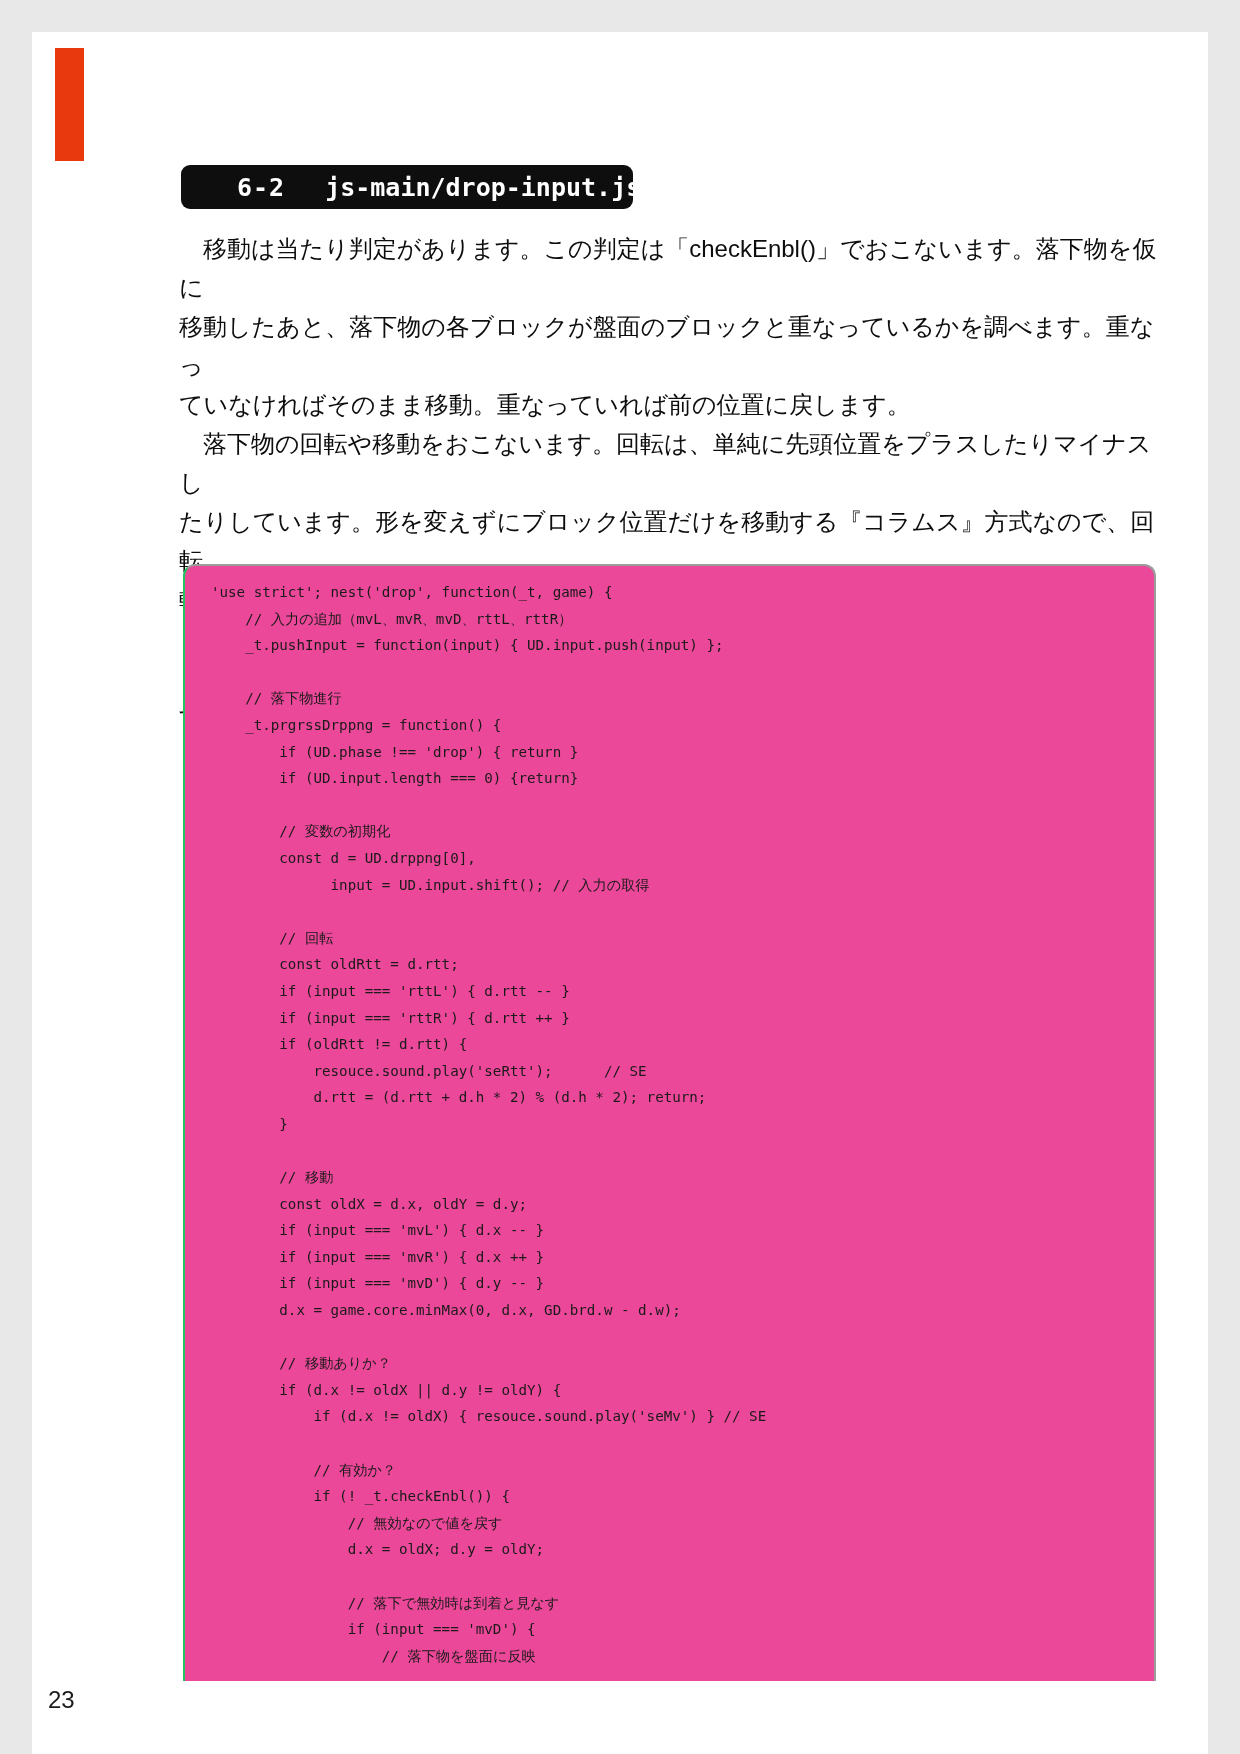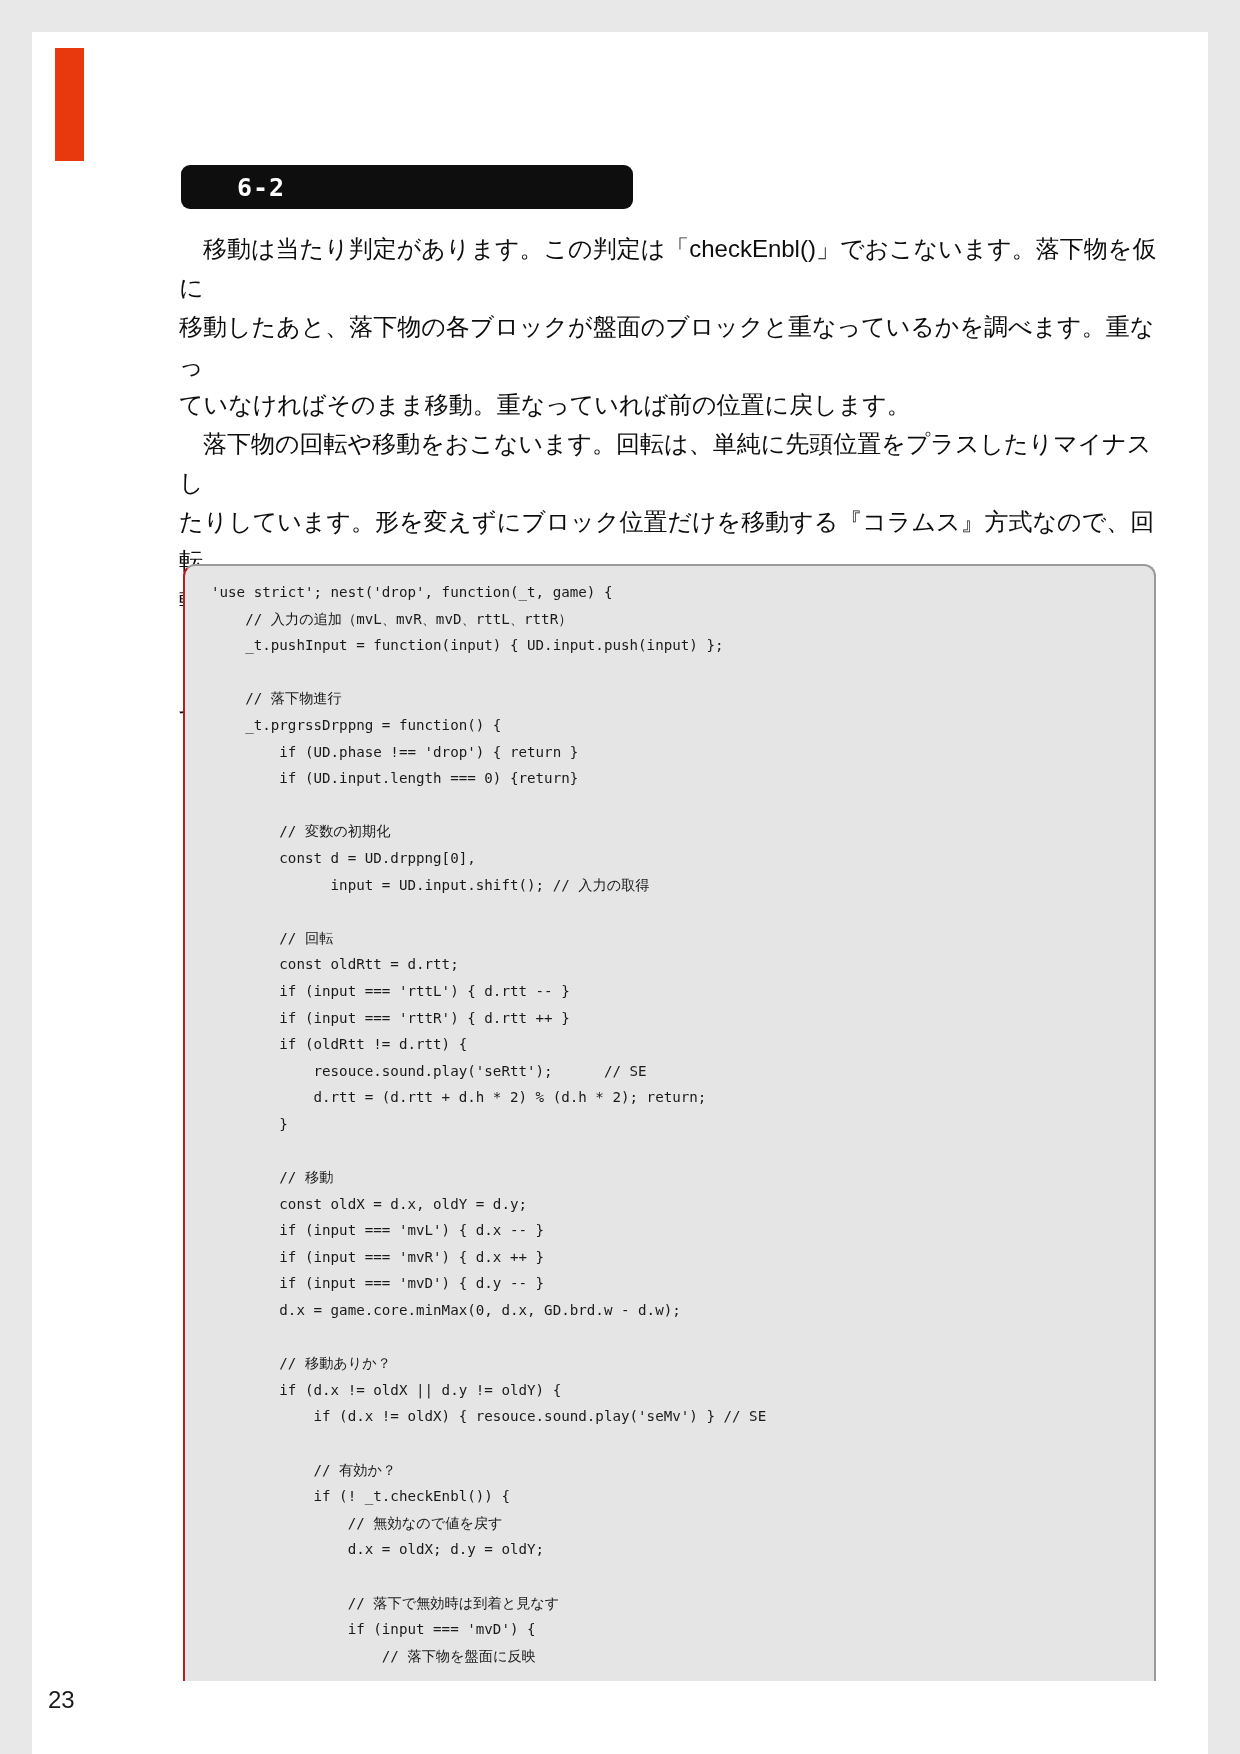--- a/index.html
+++ b/index.html
@@ -46,26 +46,26 @@
   }
   .intro p {
     white-space:pre-line;
     margin:0;
   }
   .code-box {
     position:absolute;
     left:135px; top:516px;
     width:973px; height:1117px;
     border-top:2px solid #9b9b9b;
-    border-left:2px solid #b91c1c;
+    border-left:2px solid #22c55e;
     border-right:2px solid #9b9b9b;
     border-bottom:none;
     border-radius:12px 12px 0 0;
     overflow:hidden;
-    background:#e5e5e5;
+    background:#ec4899;
   }
   .code-box pre {
     margin:13px 0 0 26px;
     font-family:"DejaVu Sans Mono","Liberation Mono",monospace;
     font-size:14.2px;
     line-height:26.6px;
     color:#1a1a1a;
     white-space:pre;
   }
   .page-number {
@@ -79,20 +79,21 @@
 </style>
 </head>
 <body>
 
 <div class="page">
 
   <div class="chapter-tab"></div>
 
   <div class="section-header">
     <span class="sec-num">6-2</span>
+    <span class="sec-title">js-main/drop-input.js</span>
   </div>
 
   <div class="intro">
     <p>　移動は当たり判定があります。この判定は「checkEnbl()」でおこないます。落下物を仮に
 移動したあと、落下物の各ブロックが盤面のブロックと重なっているかを調べます。重なっ
 ていなければそのまま移動。重なっていれば前の位置に戻します。</p>
     <p>　落下物の回転や移動をおこないます。回転は、単純に先頭位置をプラスしたりマイナスし
 たりしています。形を変えずにブロック位置だけを移動する『コラムス』方式なので、回転
 軸の変更や当たり判定はありません。</p>
     <p>　移動が失敗した時に下移動だった場合は、底面か他のブロックの上に到着したと判断しま

